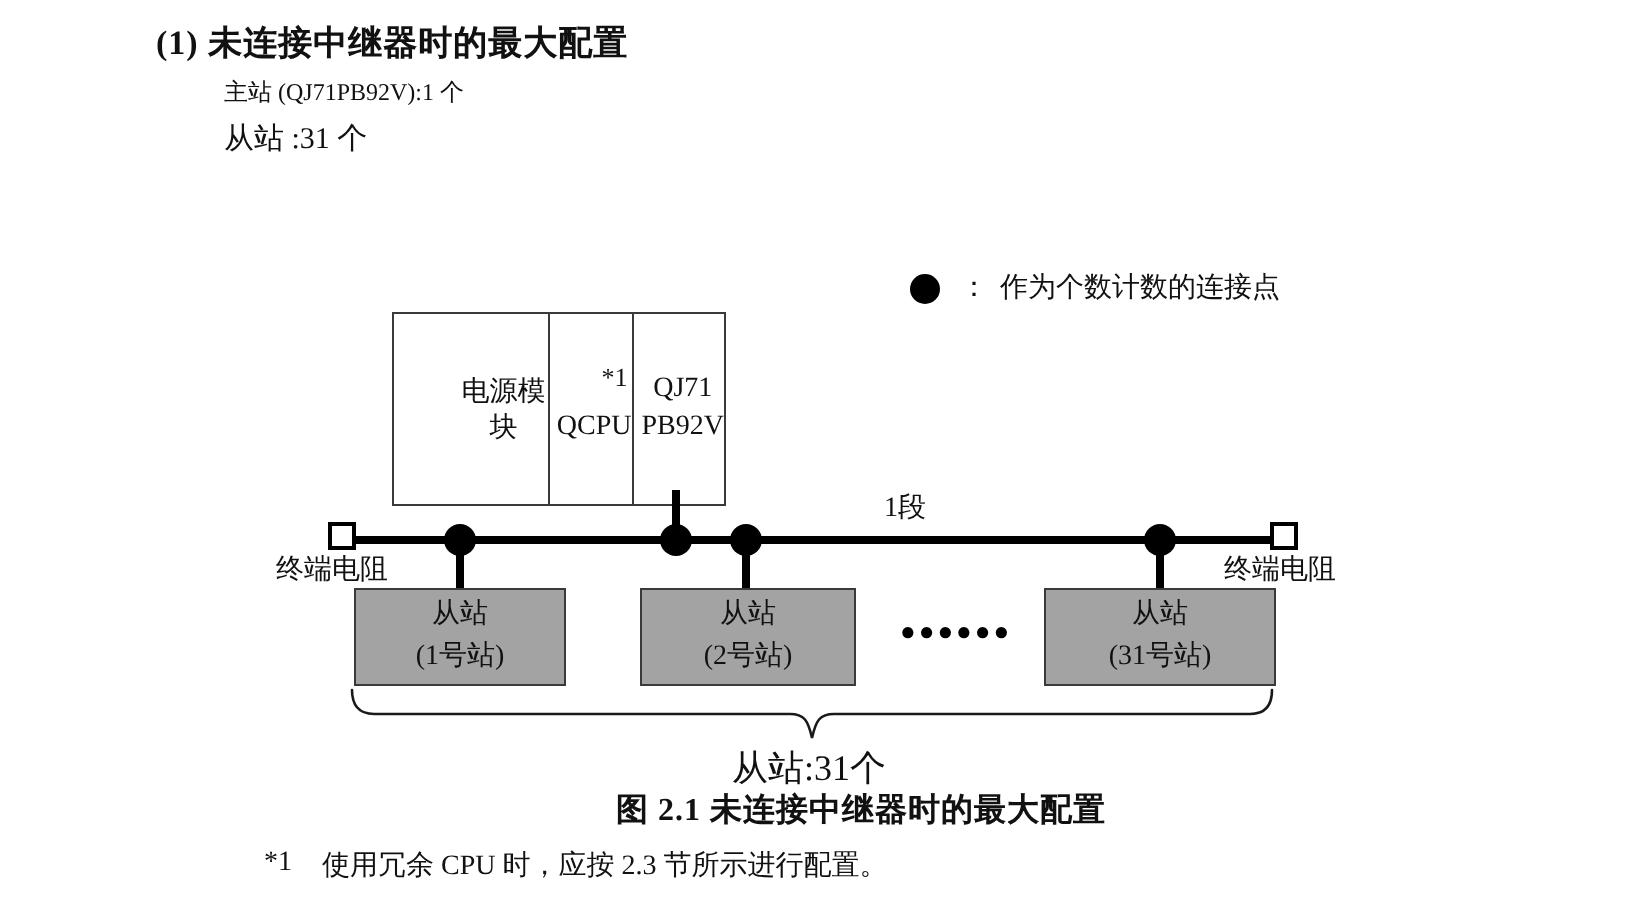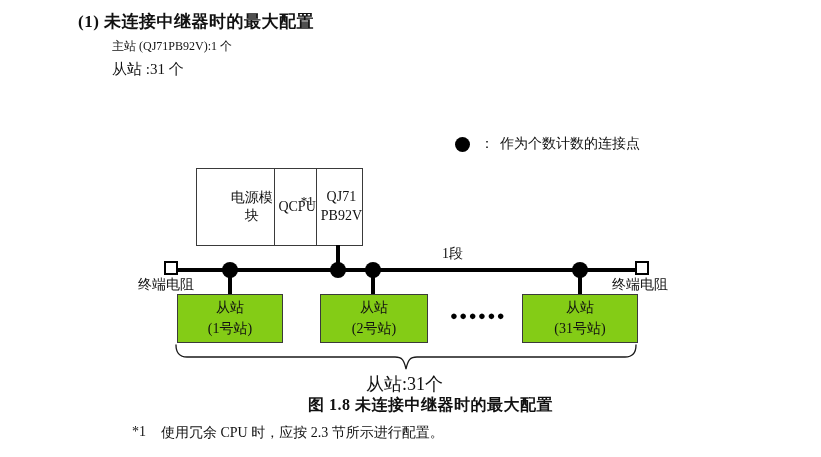--- a/index.html
+++ b/index.html
@@ -9,21 +9,21 @@
     overflow:hidden;
     text-align:center;
   }
   .abs { position:absolute; }
   .heading { left:78px; top:10px; font-size:17px; font-weight:bold; letter-spacing:0.5px; }
   .master-line { left:112px; top:38px; font-size:12px; }
   .slave-line  { left:112px; top:60px; font-size:15px; }
 
   .master-label { left:197px; top:136px; font-size:14px; }
   .master-box {
-    left:196px; top:168px; width:167px; height:78px;
+    left:196px; top:156px; width:167px; height:97px;
     border:1.5px solid #3a3a3a; display:flex; box-sizing:border-box;padding-left:32px;
   }
   .cell { box-sizing:border-box; font-size:14px; }
   .cell-power { width:68px; border-right:1.5px solid #3a3a3a; display:flex; align-items:center; justify-content:center; }
   .cell-qcpu  { width:48px; border-right:1.5px solid #3a3a3a; position:relative; display:flex; align-items:flex-end; justify-content:flex-start; padding:0 0 30px 3px; }
   .qcpu-note  { position:absolute; top:24px; right:2px; font-size:13px; }
   .cell-pb92v { flex:1; display:flex; flex-direction:column; justify-content:center; padding-left:4px; line-height:1.35; }
 
   .legend { left:455px; top:135px; display:flex; align-items:center; font-size:14px; }
   .legend-dot { width:15px; height:15px; border-radius:50%; background:#000; flex:0 0 auto; }
@@ -42,21 +42,21 @@
   .conn-s1 { left:228px; top:270px; height:26px; }
   .conn-s2 { left:371px; top:270px; height:26px; }
   .conn-s31 { left:578px; top:270px; height:26px; }
 
   .bus-dot { position:absolute; width:16px; height:16px; border-radius:50%; background:#000; top:262px; }
   .dot-1 { left:222px; } .dot-m { left:330px; } .dot-2 { left:365px; } .dot-31 { left:572px; }
 
   .slave {
     position:absolute; top:294px; height:49px; border:1.5px solid #3a3a3a;
     display:flex; flex-direction:column; align-items:center; justify-content:center;
-    font-size:14px; line-height:1.45; box-sizing:border-box; background:#84cc16;
+    font-size:14px; line-height:1.45; box-sizing:border-box; background:#a3a3a3;
   }
   .slave-1  { left:177px; width:106px; }
   .slave-2  { left:320px; width:108px; }
   .slave-31 { left:522px; width:116px; }
 
   .ellipsis { left:450px; top:308px; font-size:13px; letter-spacing:1.5px; color:#000; }
 
   .brace-svg { left:175px; top:344px; }
   .brace-label { left:366px; top:372px; font-size:18px; }
 
@@ -125,20 +125,20 @@
     <span>(31号站)</span>
   </div>
 
   <div class="abs ellipsis">●●●●●●</div>
 
   <svg class="abs brace-svg" width="462" height="28" viewBox="0 0 462 28">
     <path d="M 1 1 C 1 8 4 13 12 13 L 220 13 C 227 13 229 16 231 25 C 233 16 235 13 242 13 L 450 13 C 458 13 461 8 461 1" fill="none" stroke="#1a1a1a" stroke-width="1.3" stroke-linecap="round"></path>
   </svg>
   <div class="abs brace-label">从站:31个</div>
 
-  <div class="abs caption">图 1.8 未连接中继器时的最大配置</div>
+  <div class="abs caption">图 2.1 未连接中继器时的最大配置</div>
 
   <div class="abs footnote">
     <span class="footnote-marker">*1</span>
     <span>使用冗余 CPU 时，应按 2.3 节所示进行配置。</span>
   </div>
 
 </div>
 
 </body></html>

